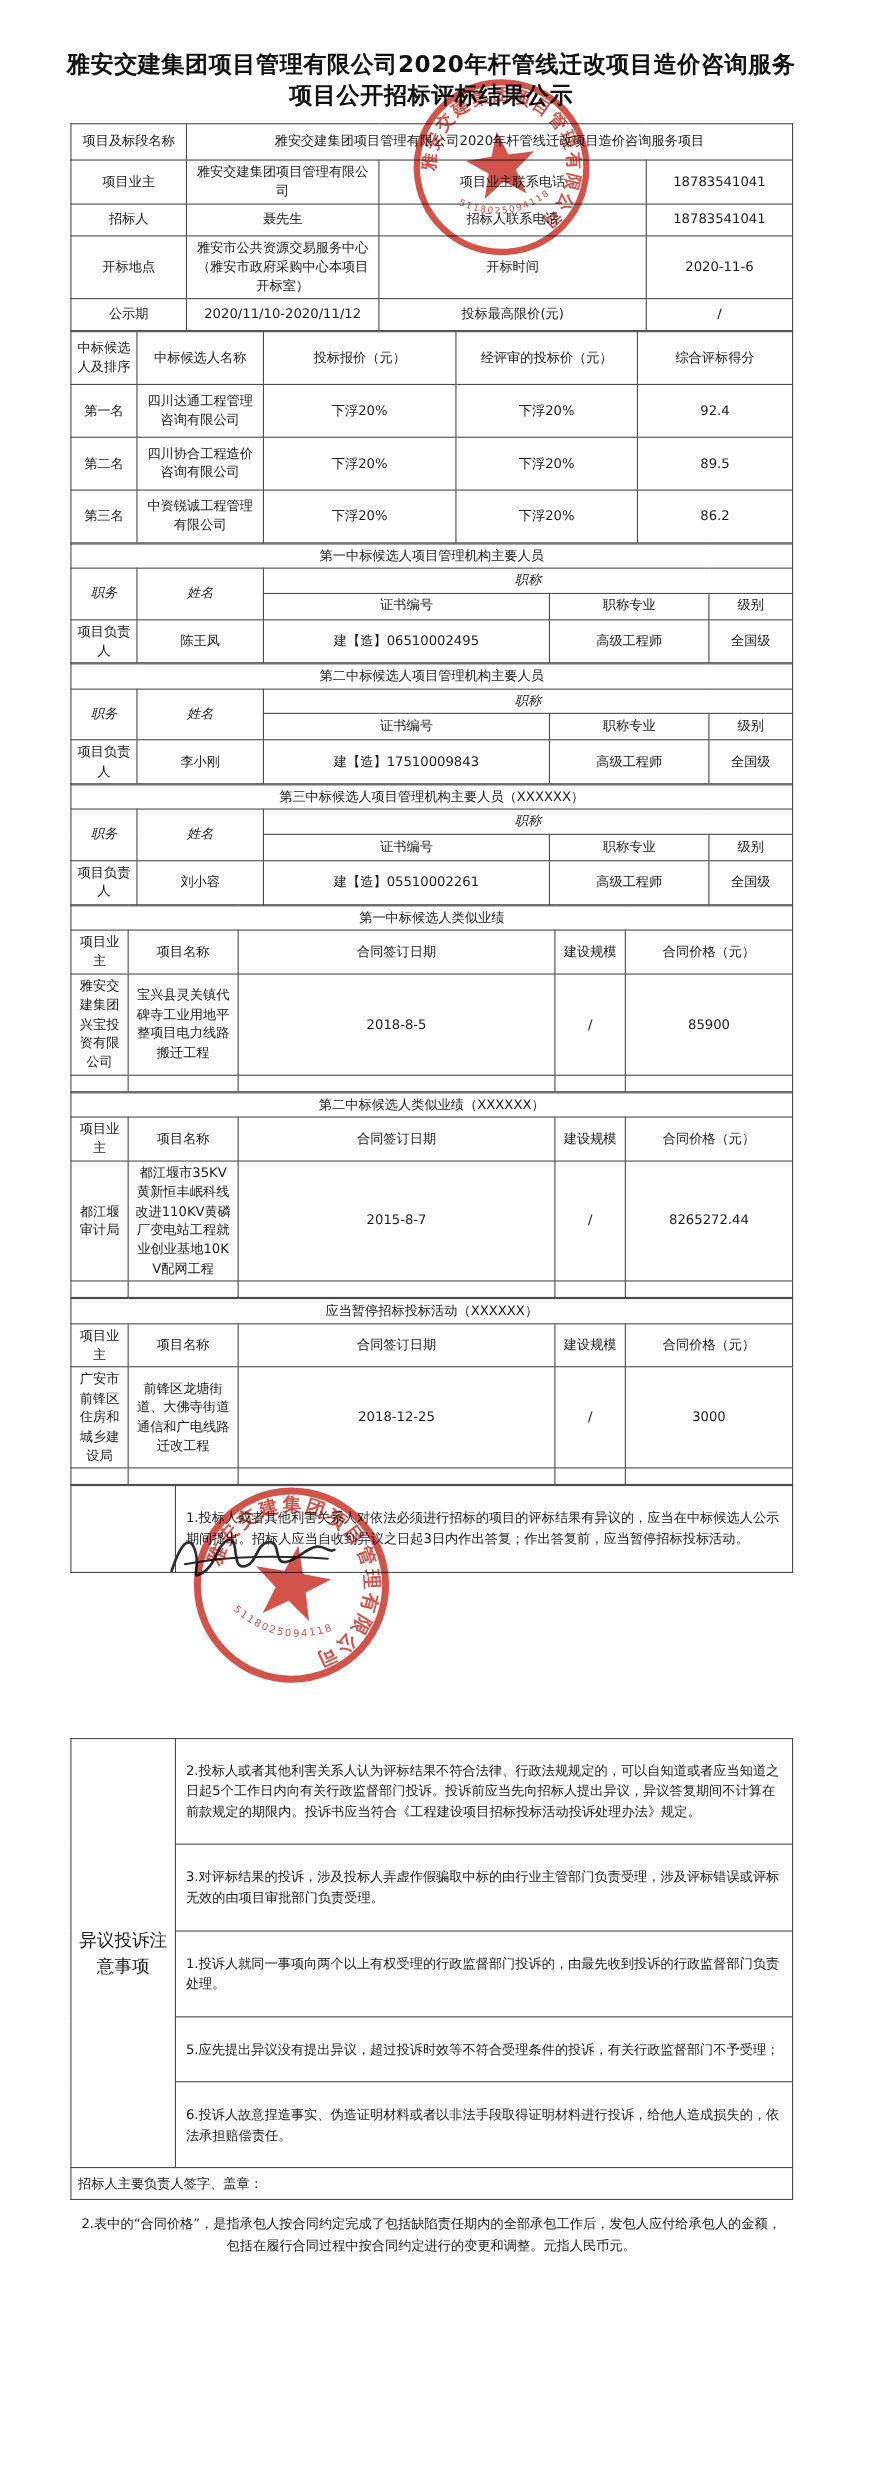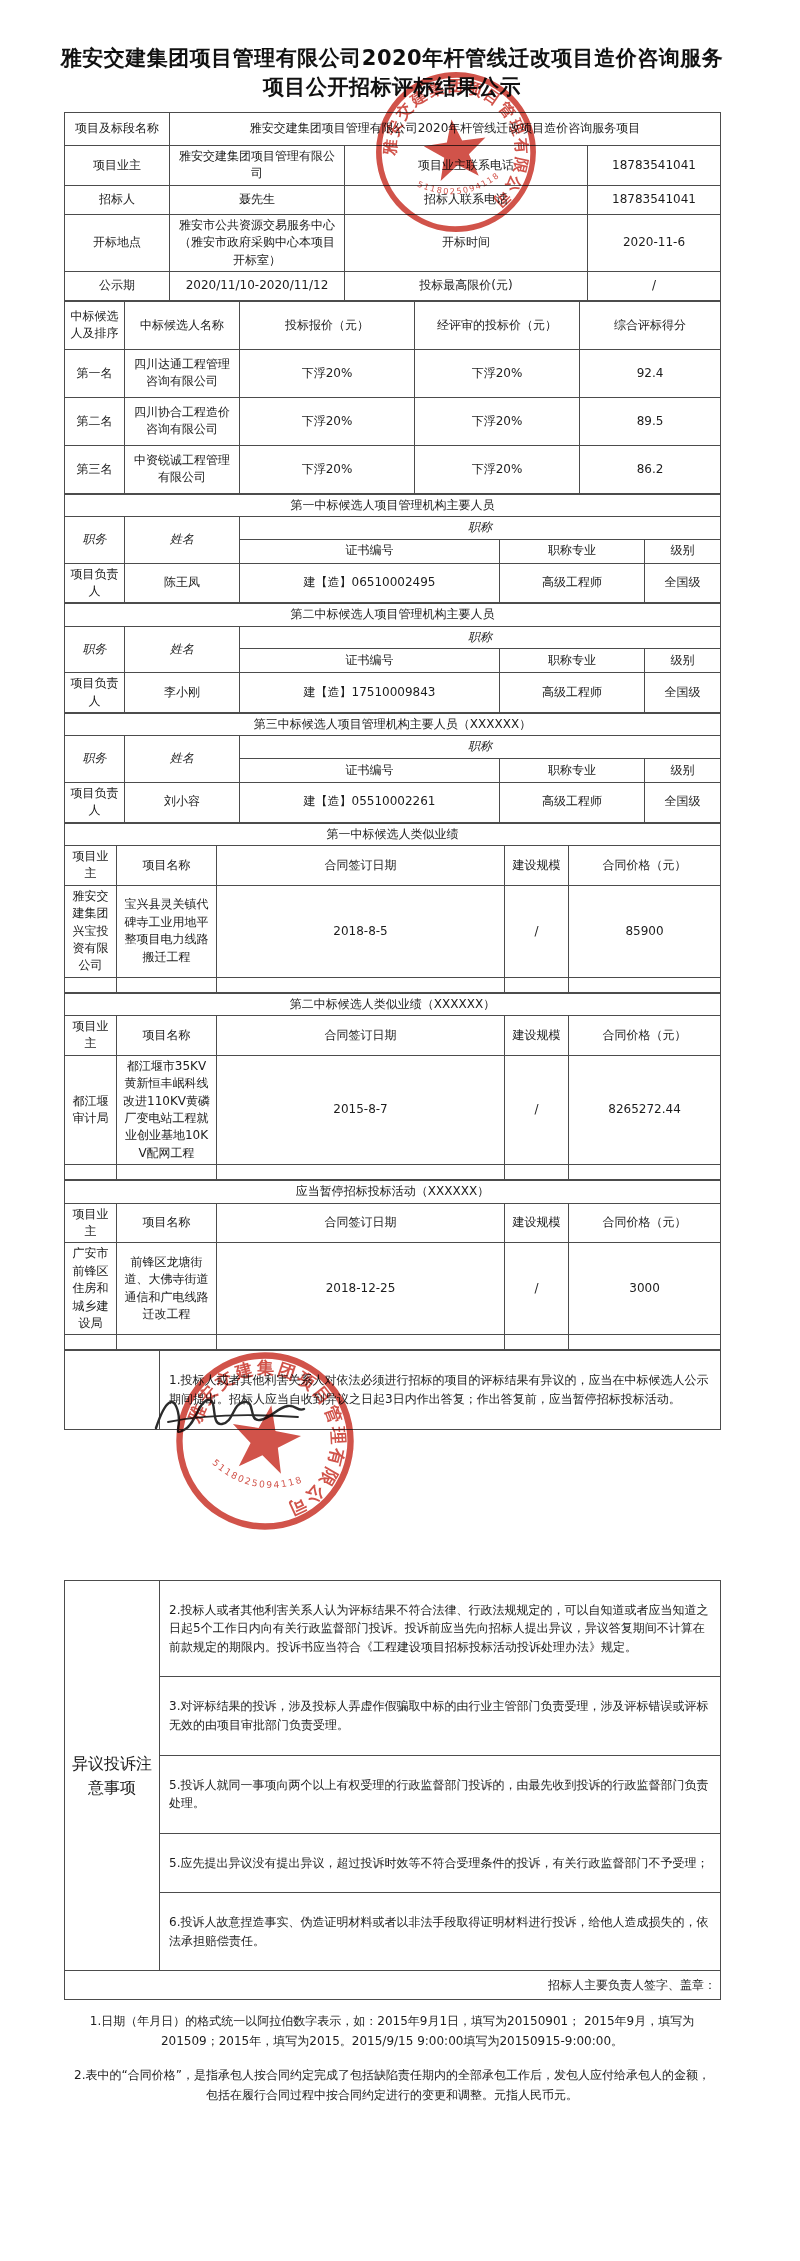--- a/index.html
+++ b/index.html
@@ -16,21 +16,21 @@
   .t-pers tr.ph td{height:16px;font-style:italic;}
   .t-pers tr.ph2 td{height:19px;}
   .t-pers tr.pd td{height:30px;}
   .t-perf tr.fh td{height:20px;}
   .t-perf tr.fd td{height:46px;}
   .t-perf tr.fd2 td{height:76px;}
   .t-perf tr.fe td{height:14px;padding:0;}
   td.note{ text-align:left;padding:20px 9px;line-height:1.55;}
   .page-gap{height:150px;}
   td.objlabel{font-size:16px;}
-  tr.sig td{height:24px;text-align:right;padding-left:6px;}
+  tr.sig td{height:24px;text-align:left;padding-left:6px;}
   .foot{width:656px;margin:10px 0 0 0;}
   .foot p{font-size:12px;line-height:1.65;text-align:center;margin:12px 0 14px 0;padding:0 6px;}
   .seal{position:absolute;mix-blend-mode:multiply;opacity:.85;pointer-events:none;}
   .seal-top{left:374px;top:70px;width:164px;height:164px;transform:rotate(-8deg);}
   .seal-bottom{left:174px;top:1350px;width:182px;height:182px;transform:rotate(10deg);}
   .sig-scribble{position:absolute;left:146px;top:1386px;width:165px;height:60px;pointer-events:none;}
 </style>
 </head>
 <body>
 
@@ -343,36 +343,35 @@
       </colgroup>
     <tbody>
         <tr>
       <td rowspan="5" class="objlabel">异议投诉注意事项</td>
       <td class="note">2.投标人或者其他利害关系人认为评标结果不符合法律、行政法规规定的，可以自知道或者应当知道之日起5个工作日内向有关行政监督部门投诉。投诉前应当先向招标人提出异议，异议答复期间不计算在前款规定的期限内。投诉书应当符合《工程建设项目招标投标活动投诉处理办法》规定。</td>
     </tr>
     <tr>
           <td class="note">3.对评标结果的投诉，涉及投标人弄虚作假骗取中标的由行业主管部门负责受理，涉及评标错误或评标无效的由项目审批部门负责受理。</td>
         </tr>
     <tr>
-          <td class="note">5.投诉人就同一事项向两个以上有权受理的行政监督部门投诉的，由最先收到投诉的行政监督部门负责处理。</td>
+          <td class="note">1.投诉人就同一事项向两个以上有权受理的行政监督部门投诉的，由最先收到投诉的行政监督部门负责处理。</td>
         </tr>
     <tr>
           <td class="note">5.应先提出异议没有提出异议，超过投诉时效等不符合受理条件的投诉，有关行政监督部门不予受理；</td>
         </tr>
     <tr>
           <td class="note">6.投诉人故意捏造事实、伪造证明材料或者以非法手段取得证明材料进行投诉，给他人造成损失的，依法承担赔偿责任。</td>
         </tr>
     <tr class="sig">
       <td colspan="2">招标人主要负责人签字、盖章：</td>
     </tr>
   </tbody>
     </table>
 
   <div class="foot">
-    <p>1.日期（年月日）的格式统一以阿拉伯数字表示，如：2015年9月1日，填写为20150901； 2015年9月，填写为201509；2015年，填写为2015。2015/9/15  9:00:00填写为20150915-9:00:00。</p>
     <p>2.表中的“合同价格”，是指承包人按合同约定完成了包括缺陷责任期内的全部承包工作后，发包人应付给承包人的金额，包括在履行合同过程中按合同约定进行的变更和调整。元指人民币元。</p>
   </div>
 
 </div>
 
 <svg class="sig-scribble" viewBox="0 0 165 60">
   <path d="M10,42 C20,12 28,10 32,26 C36,42 26,50 38,44 C50,38 52,16 62,14 C72,12 64,40 76,38 C88,36 86,18 98,16 C110,14 102,36 114,34 C126,32 130,22 142,20 C150,19 152,26 158,23" stroke="#2b2b2b" fill="none" stroke-width="2.4" stroke-linecap="round"></path>
   <path d="M22,36 C52,30 92,27 152,31" stroke="#2b2b2b" fill="none" stroke-width="1.8" stroke-linecap="round"></path>
 </svg>
 

